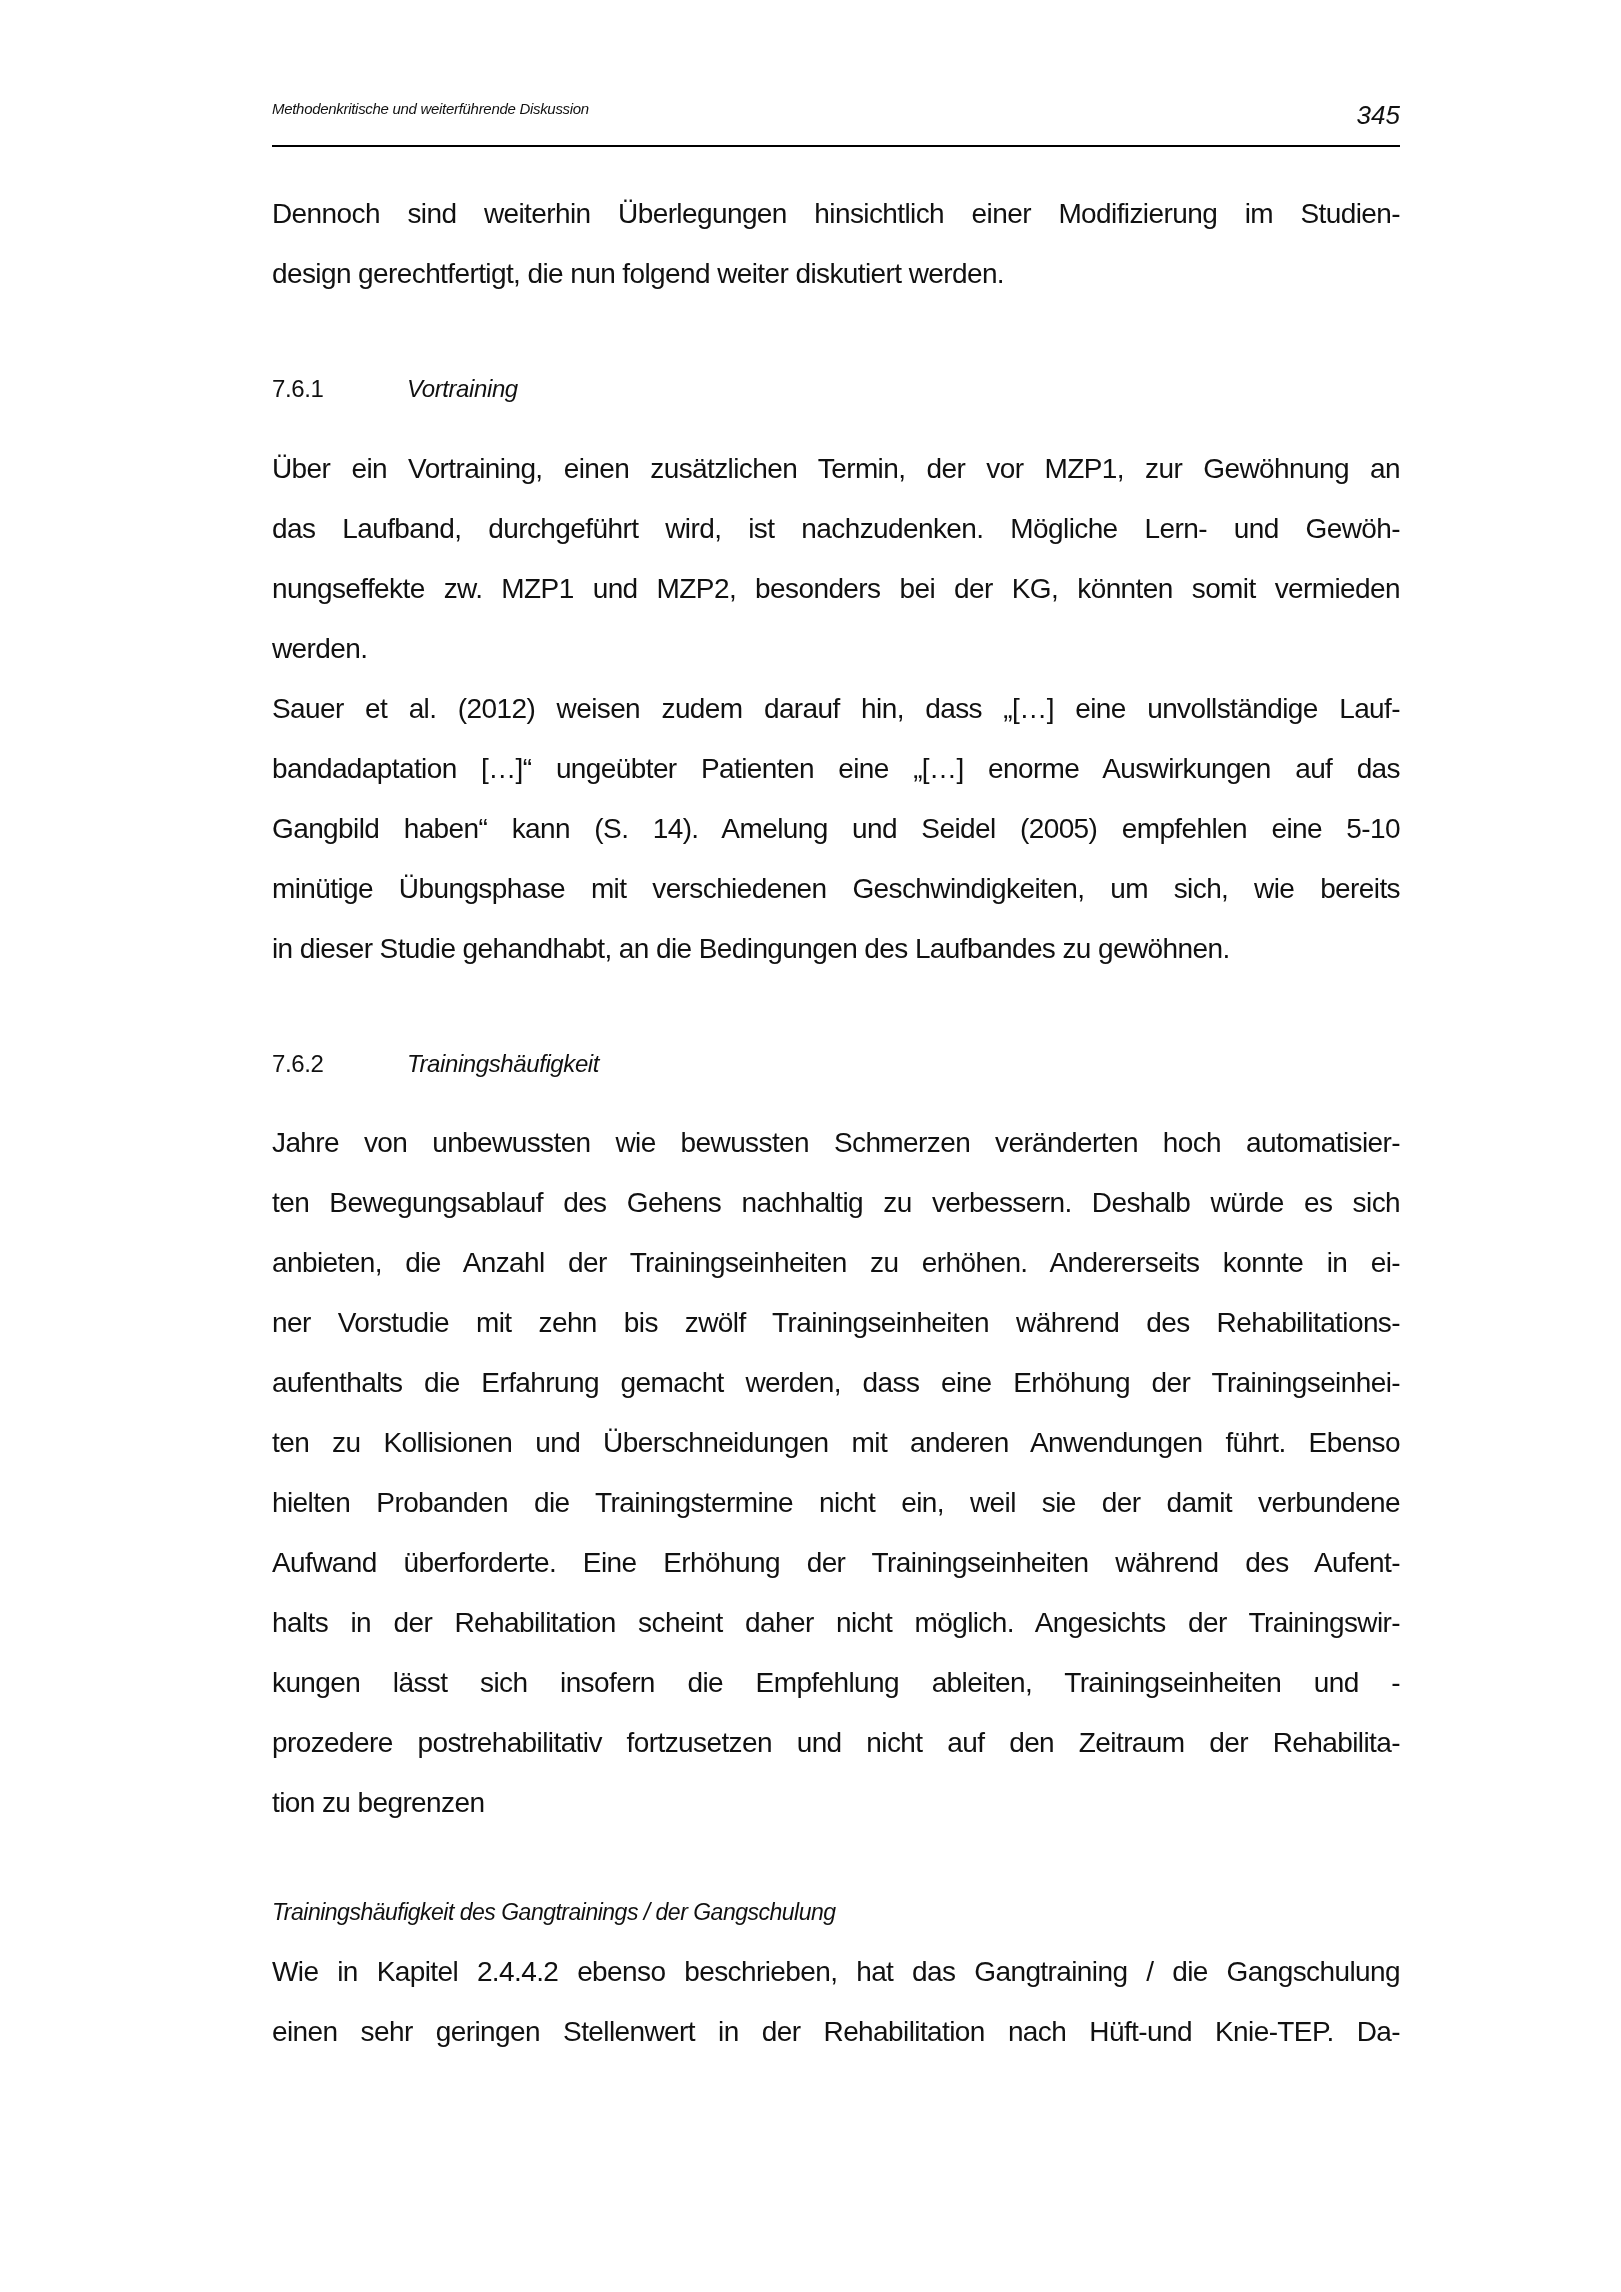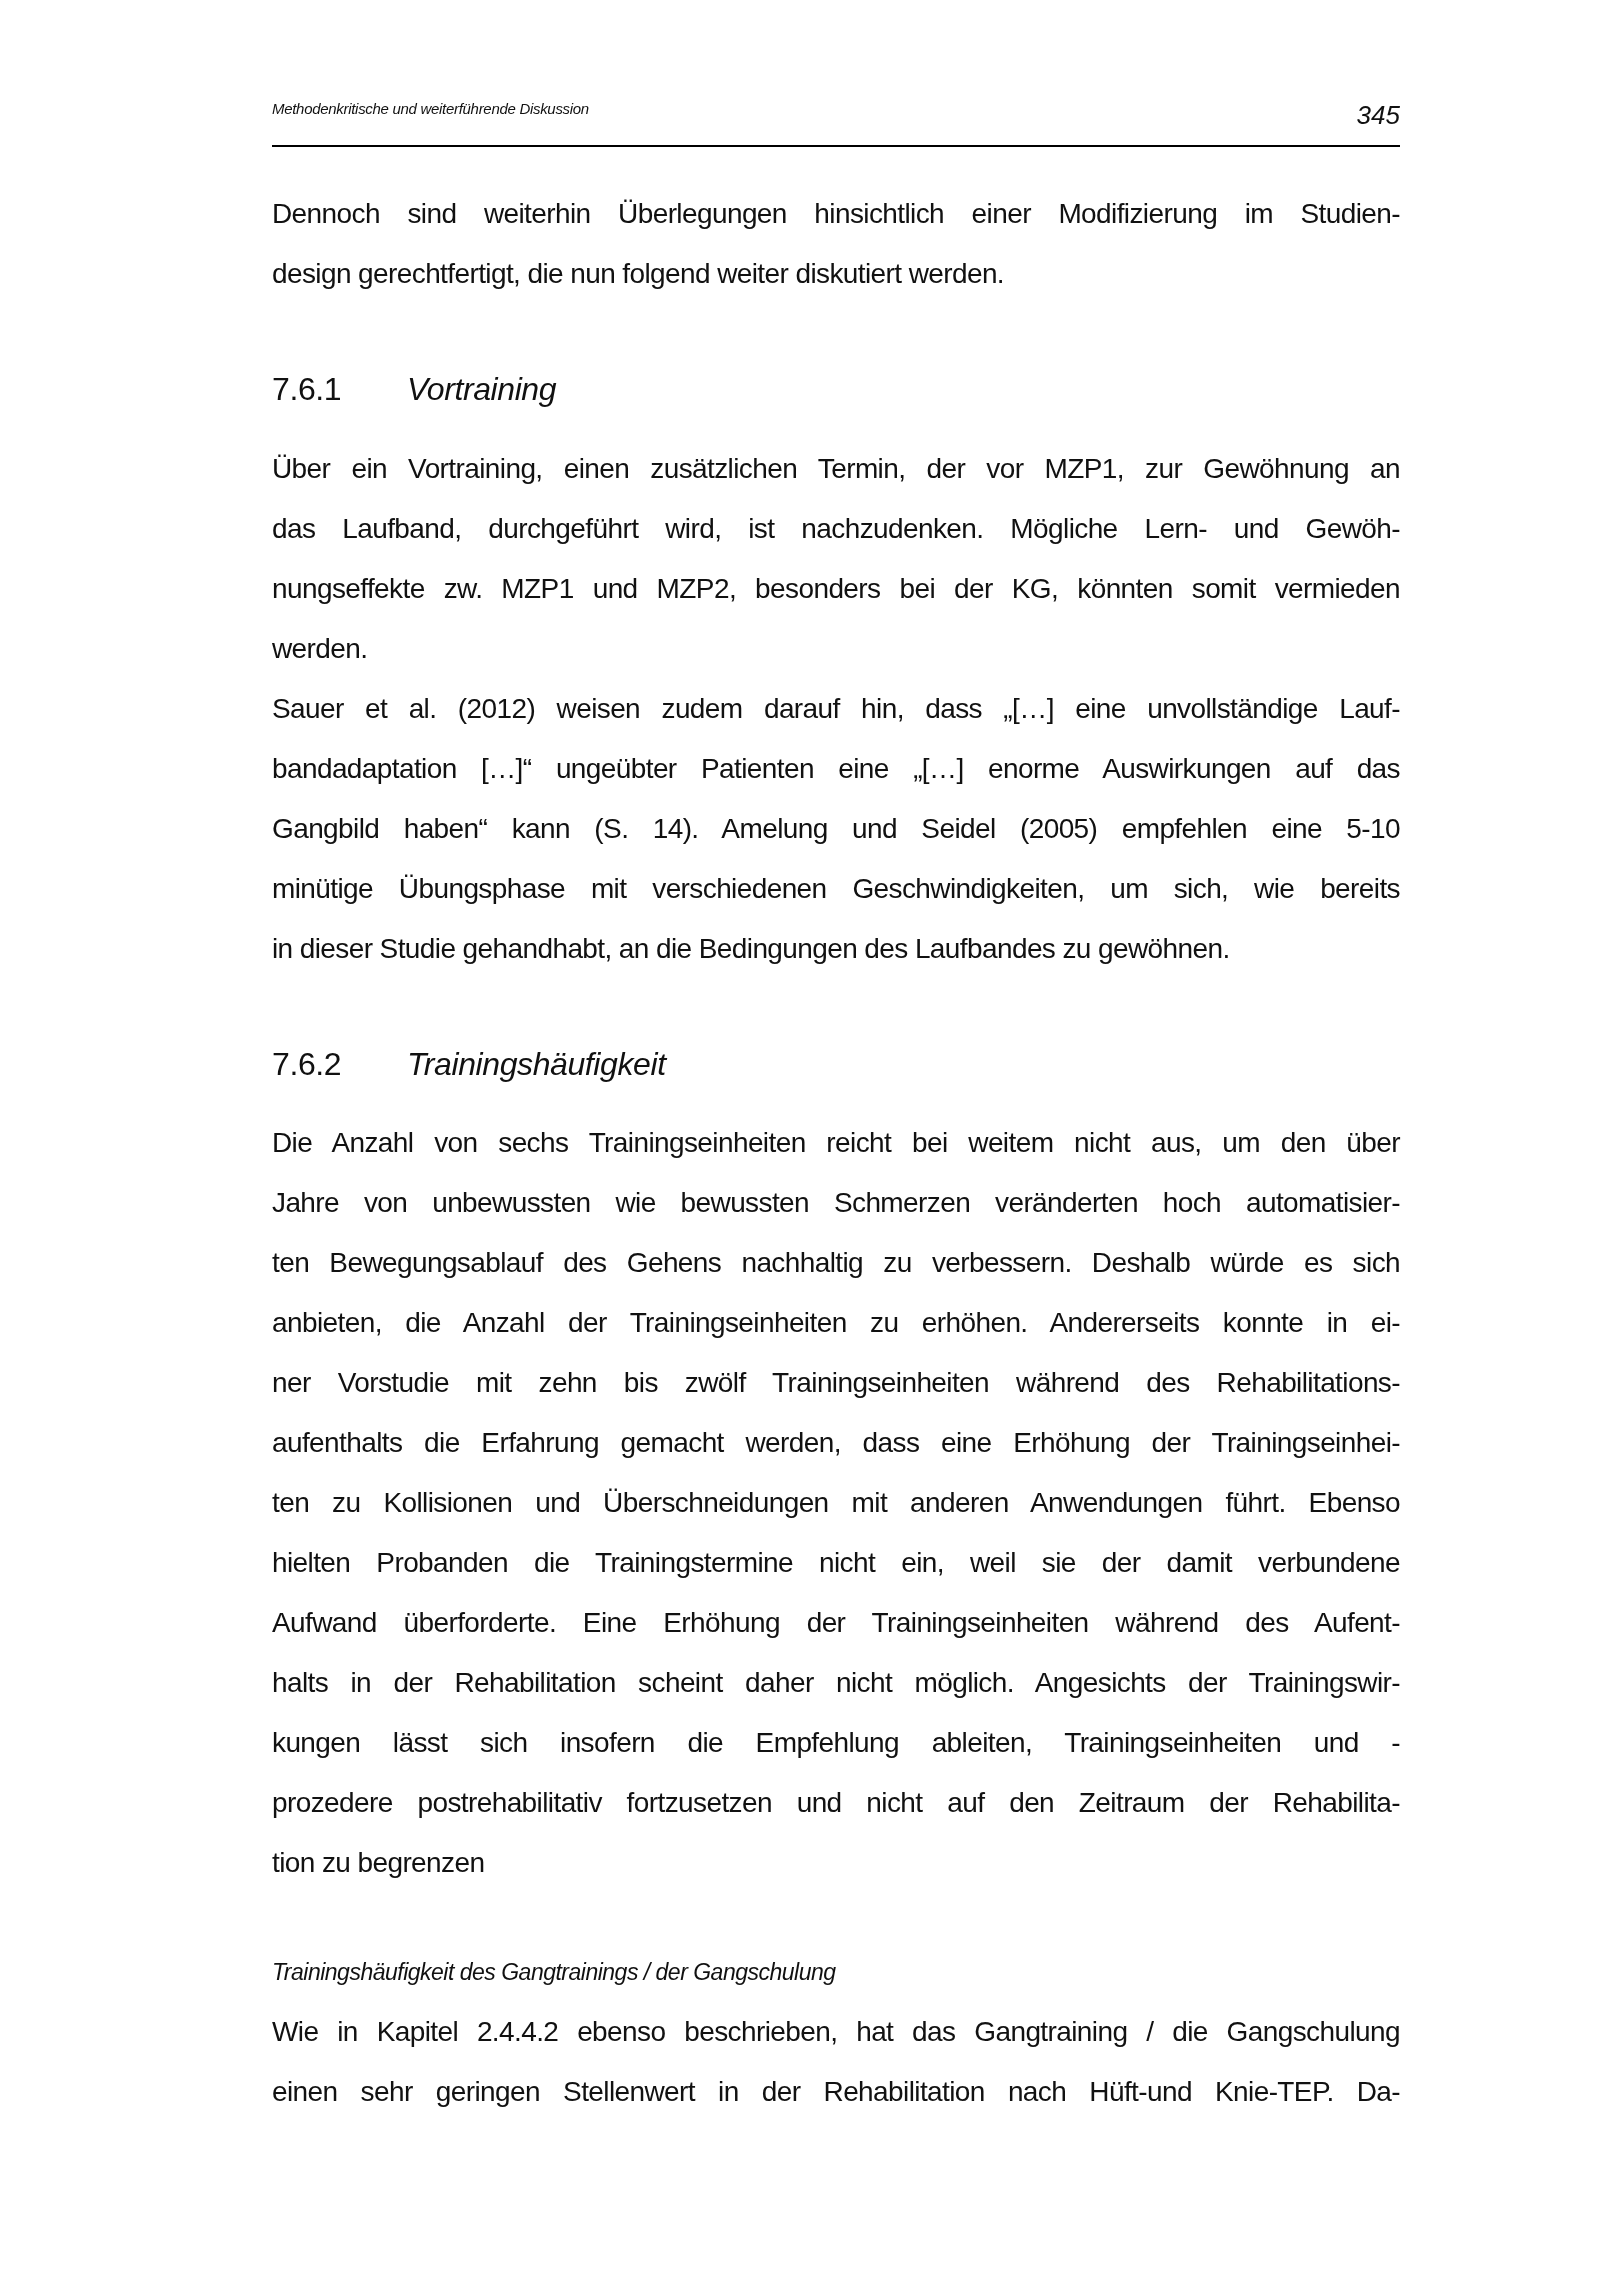--- a/index.html
+++ b/index.html
@@ -7,21 +7,21 @@
          font-family:"Liberation Sans", sans-serif; color:#111; }
   .page { position:absolute; left:0; top:0; width:1621px; height:2293px; }
   .header { position:absolute; left:272px; top:98px; width:1128px; height:47px;
             border-bottom:2.5px solid #000; }
   .header-title { position:absolute; left:0; top:2px; font-style:italic; font-size:15px; letter-spacing:-0.3px; }
   .header-page { position:absolute; right:0; top:2px; font-style:italic; font-size:26px; }
   .content { position:absolute; left:272px; top:184px; width:1128px; }
   .line { display:block; height:60px; line-height:60px; font-size:28px; letter-spacing:-0.6px;
           white-space:nowrap; overflow:visible; }
   .just { text-align:justify; text-align-last:justify; }
-  .heading { height:60px; line-height:60px; font-size:32px; letter-spacing:-0.4px; white-space:nowrap; }
+  .heading { height:60px; line-height:60px; font-size:24px; letter-spacing:-0.4px; white-space:nowrap; }
   .heading .num { display:inline-block; width:135px; }
   .heading .title { font-style:italic; }
   .sub-heading { font-style:italic; font-size:23px; letter-spacing:-0.5px; height:60px; line-height:60px; }
 </style>
 </head>
 <body>
 
 <div class="page">
 
   <div class="header">
@@ -61,21 +61,20 @@
 
     <div style="height:55px"></div>
 
     <div class="heading">
       <span class="num">7.6.2</span><span class="title">Trainingshäufigkeit</span>
     </div>
 
     <div style="height:19.6px"></div>
 
     <div>
-      <span class="line just">Die Anzahl von sechs Trainingseinheiten reicht bei weitem nicht aus, um den über</span>
       <span class="line just">Jahre von unbewussten wie bewussten Schmerzen veränderten hoch automatisier-</span>
       <span class="line just">ten Bewegungsablauf des Gehens nachhaltig zu verbessern. Deshalb würde es sich</span>
       <span class="line just">anbieten, die Anzahl der Trainingseinheiten zu erhöhen. Andererseits konnte in ei-</span>
       <span class="line just">ner Vorstudie mit zehn bis zwölf Trainingseinheiten während des Rehabilitations-</span>
       <span class="line just">aufenthalts die Erfahrung gemacht werden, dass eine Erhöhung der Trainingseinhei-</span>
       <span class="line just">ten zu Kollisionen und Überschneidungen mit anderen Anwendungen führt. Ebenso</span>
       <span class="line just">hielten Probanden die Trainingstermine nicht ein, weil sie der damit verbundene</span>
       <span class="line just">Aufwand überforderte. Eine Erhöhung der Trainingseinheiten während des Aufent-</span>
       <span class="line just">halts in der Rehabilitation scheint daher nicht möglich. Angesichts der Trainingswir-</span>
       <span class="line just">kungen lässt sich insofern die Empfehlung ableiten, Trainingseinheiten und -</span>

